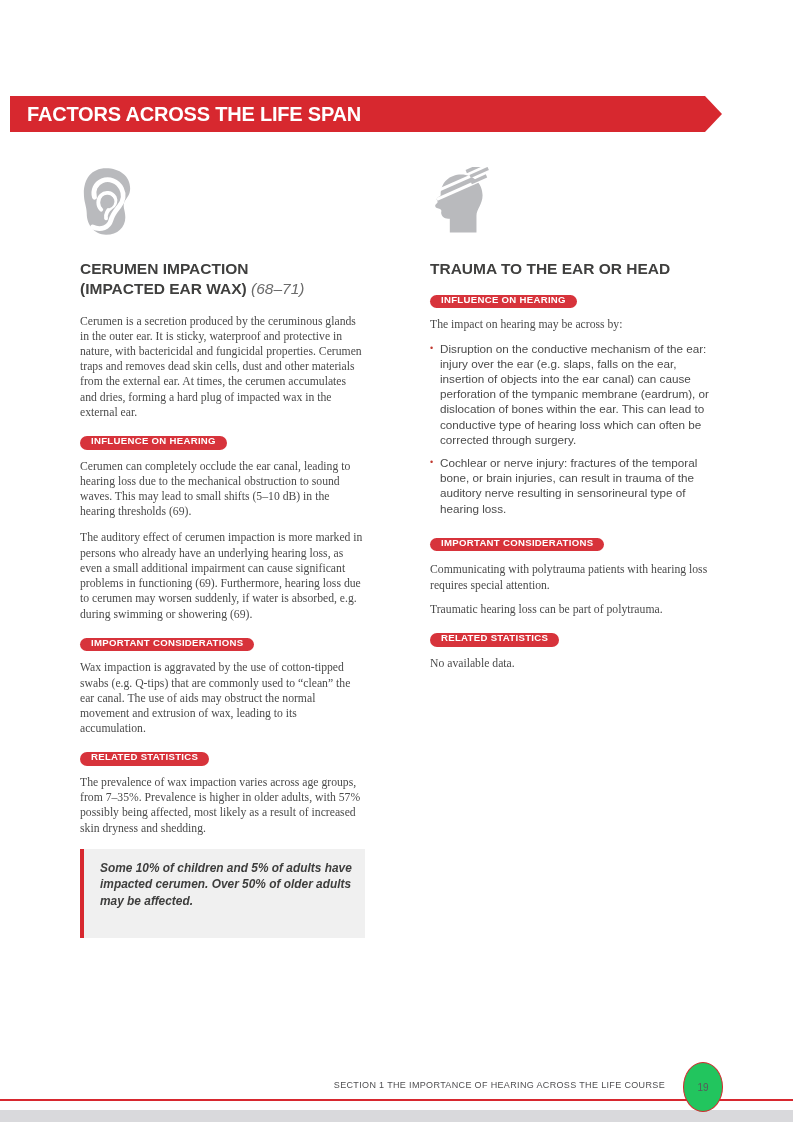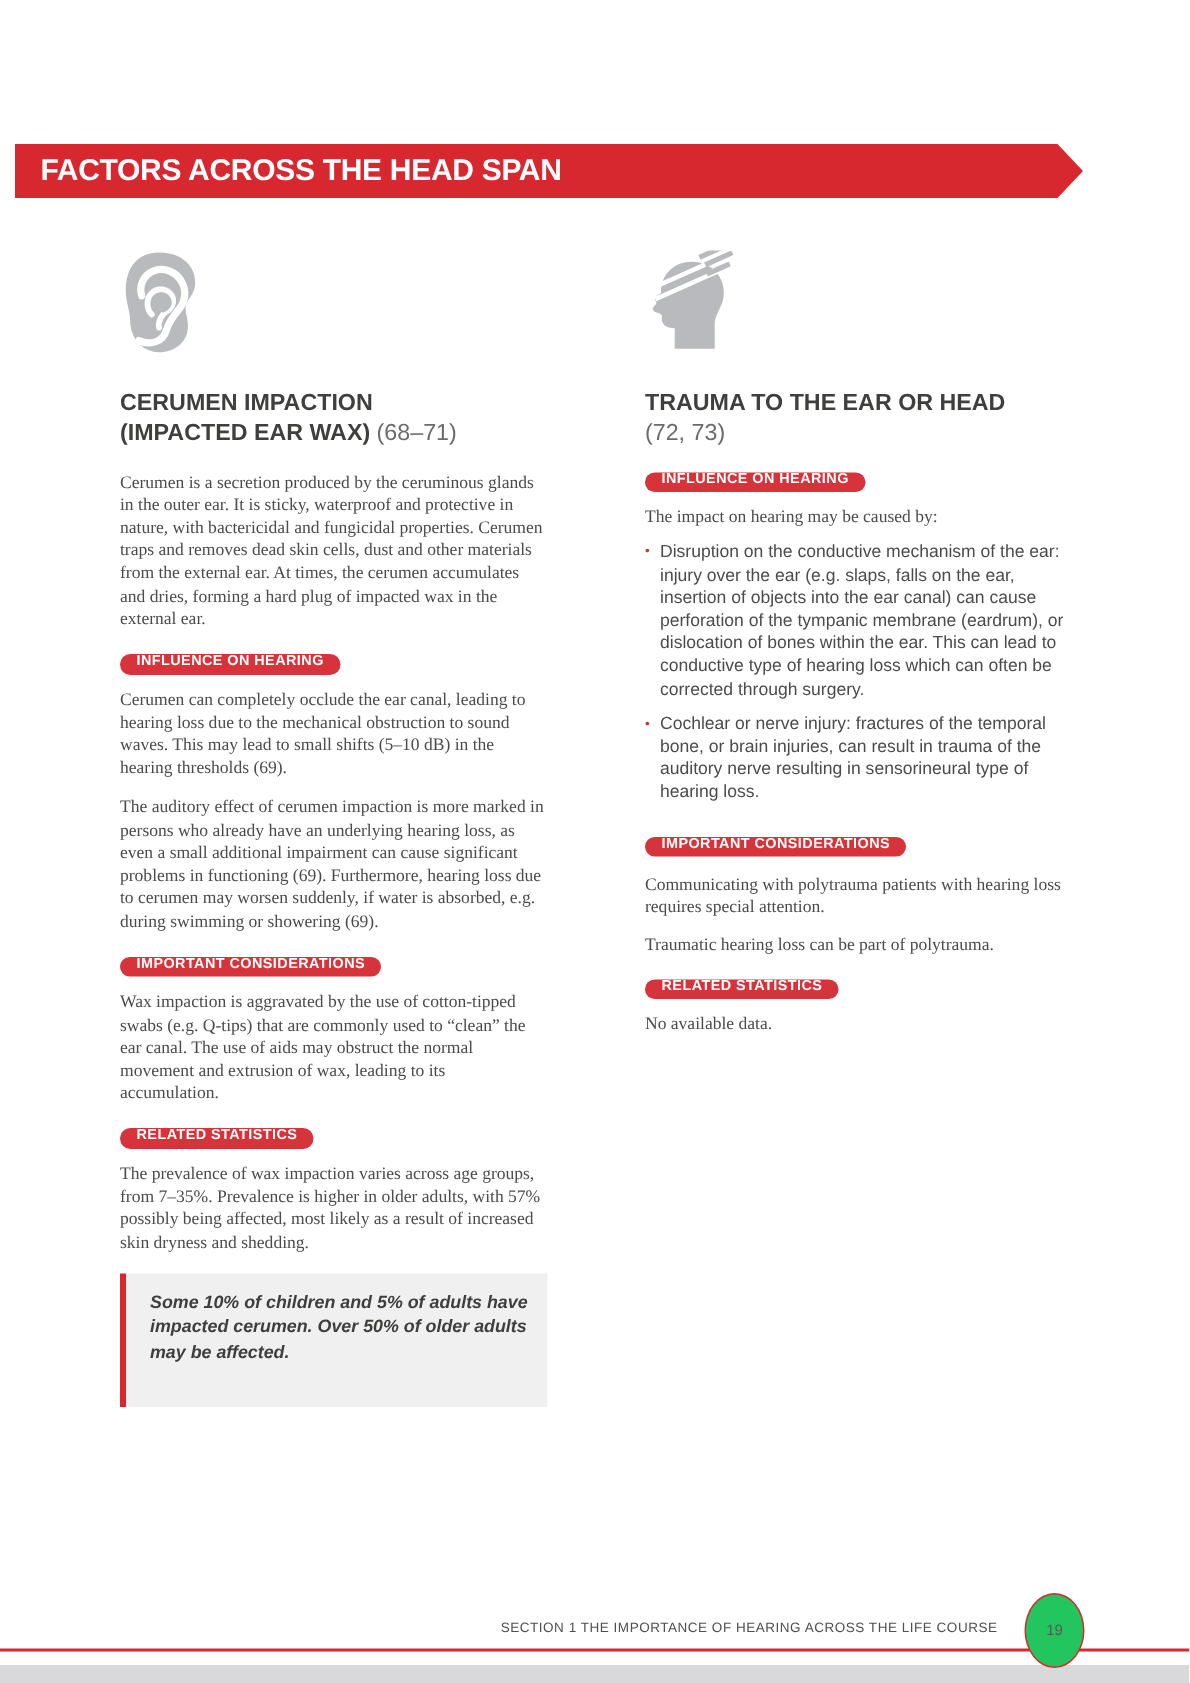--- a/index.html
+++ b/index.html
@@ -16,21 +16,21 @@
   .banner h1{
     margin:0;padding:0 0 0 17px;color:#ffffff;font-size:20px;font-weight:700;
     letter-spacing:-.2px;line-height:1;
   }
   
   .col{position:absolute;top:162px;width:285px;}
   .col-left{left:80px;}
   .col-right{left:430px;}
   .icon-wrap{height:72px;margin-top:5px;}
   .sec-title{margin-top:20px;font-size:15.5px;font-weight:700;color:#3f3f3e;line-height:1.28;}
-  .sec-ref{font-weight:400;color:#6b6b6b;}
+  .sec-ref{font-weight:400;font-style:italic;color:#6b6b6b;}
   .para{margin:0;margin-top:11px;font-size:11.7px;line-height:1.3;color:#4b4b4b;font-family:Liberation Serif, serif;}
   .first-para{margin-top:15px;}
   .badge{
     display:inline-block;margin-top:16px;background:#d7333b;color:#ffffff;
     font-size:9.6px;font-weight:700;letter-spacing:.3px;line-height:1;
     padding:0 11px 4px;border-radius:10px;
   }
   .after-badge{margin-top:9px;}
   .bullets{list-style:none;margin:7px 0 0 0;padding:0;}
   .bullets li{display:flex;margin-top:8px;font-size:11.7px;line-height:1.3;color:#4b4b4b;}
@@ -56,21 +56,21 @@
   }
   .page-balloon span{font-size:10px;color:#58595b;}
   .bottom-strip{position:absolute;left:0;bottom:0;width:793px;height:12px;background:#d9d9dc;z-index:2;}
 </style>
 </head>
 <body>
 
 <div class="sheet">
 
   <div class="banner">
-    <h1>FACTORS ACROSS THE HEAD SPAN</h1>
+    <h1>FACTORS ACROSS THE LIFE SPAN</h1>
   </div>
 
   <div class="col col-left">
 
     <div class="icon-wrap">
       <svg width="54" height="70" viewBox="0 0 56 72" aria-hidden="true">
         <path d="M27 1 C12 1 4 12 4 27 C4 36 7 41 7 48 C7 60 15 70 27 70 C39 70 47 62 47 52 C47 45 44 41 46 36 C48 32 52 29 52 22 C52 9 41 1 27 1 Z" fill="#b9babd"></path>
         <path d="M13 62 C22 66 30 62 32 55 C34 48 38 44 41 40 C45 35 46 28 43 22 C39 14 30 11 23 14 C16 17 13 24 15 31" fill="none" stroke="#ffffff" stroke-width="5" stroke-linecap="round"></path>
         <path d="M22 44 C18 40 18 33 22 29 C26 25 33 26 36 31 C38 35 36 40 32 42 C29 44 26 49 27 53" fill="none" stroke="#ffffff" stroke-width="4" stroke-linecap="round"></path>
         <path d="M24 40 C22 37 23 33 26 31 C29 29 33 31 34 34 C35 37 33 40 30 41" fill="none" stroke="#b9babd" stroke-width="3" stroke-linecap="round"></path>
@@ -111,26 +111,25 @@
         <g transform="rotate(-24 42 22)">
           <rect x="56" y="2" width="24" height="4.5" fill="#b9babd"></rect>
           <rect x="58" y="10" width="26" height="4.5" fill="#b9babd"></rect>
           <rect x="56" y="18" width="22" height="4.5" fill="#b9babd"></rect>
         </g>
       </svg>
     </div>
 
     <div class="sec-title">
       <div>TRAUMA TO THE EAR OR HEAD</div>
-      <div class="sec-ref">(72, 73)</div>
     </div>
 
 
     <span class="badge">INFLUENCE ON HEARING</span>
-    <p class="para after-badge">The impact on hearing may be caused by:</p>
+    <p class="para after-badge">The impact on hearing may be across by:</p>
 
     <ul class="bullets">
       <li>
           <span class="bullet-dot">•</span>
           <span>Disruption on the conductive mechanism of the ear: injury over the ear (e.g. slaps, falls on the ear, insertion of objects into the ear canal) can cause perforation of the tympanic membrane (eardrum), or dislocation of bones within the ear. This can lead to conductive type of hearing loss which can often be corrected through surgery.</span>
         </li>
       <li>
           <span class="bullet-dot">•</span>
           <span>Cochlear or nerve injury: fractures of the temporal bone, or brain injuries, can result in trauma of the auditory nerve resulting in sensorineural type of hearing loss.</span>
         </li>

